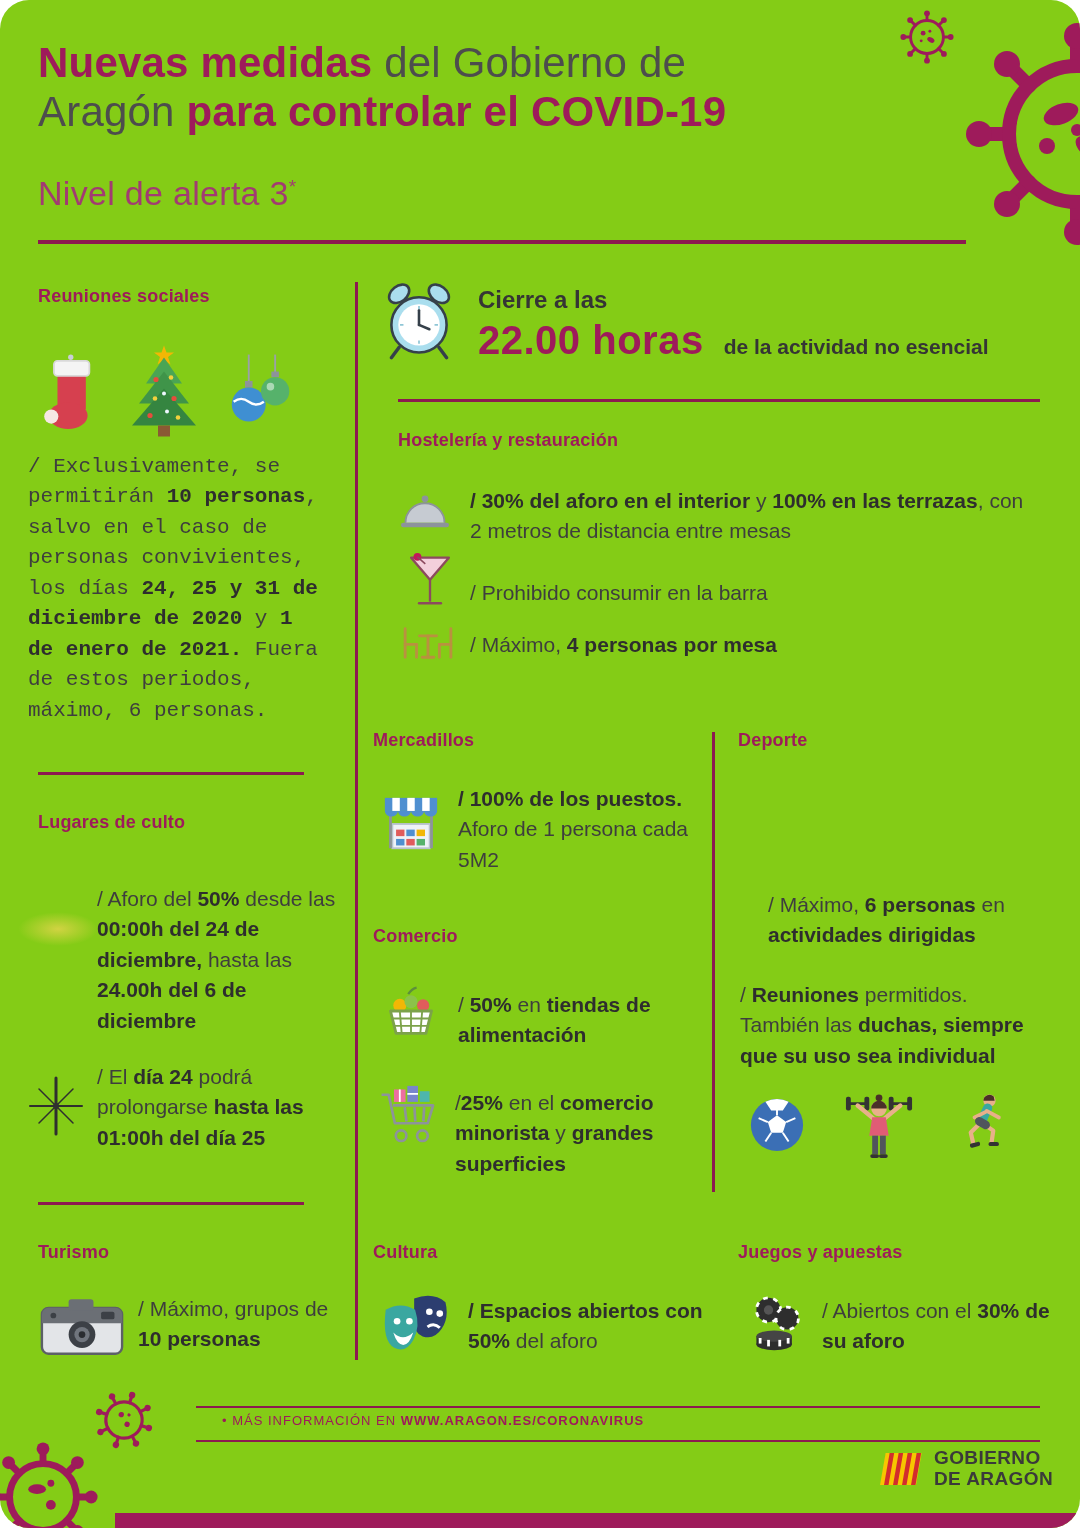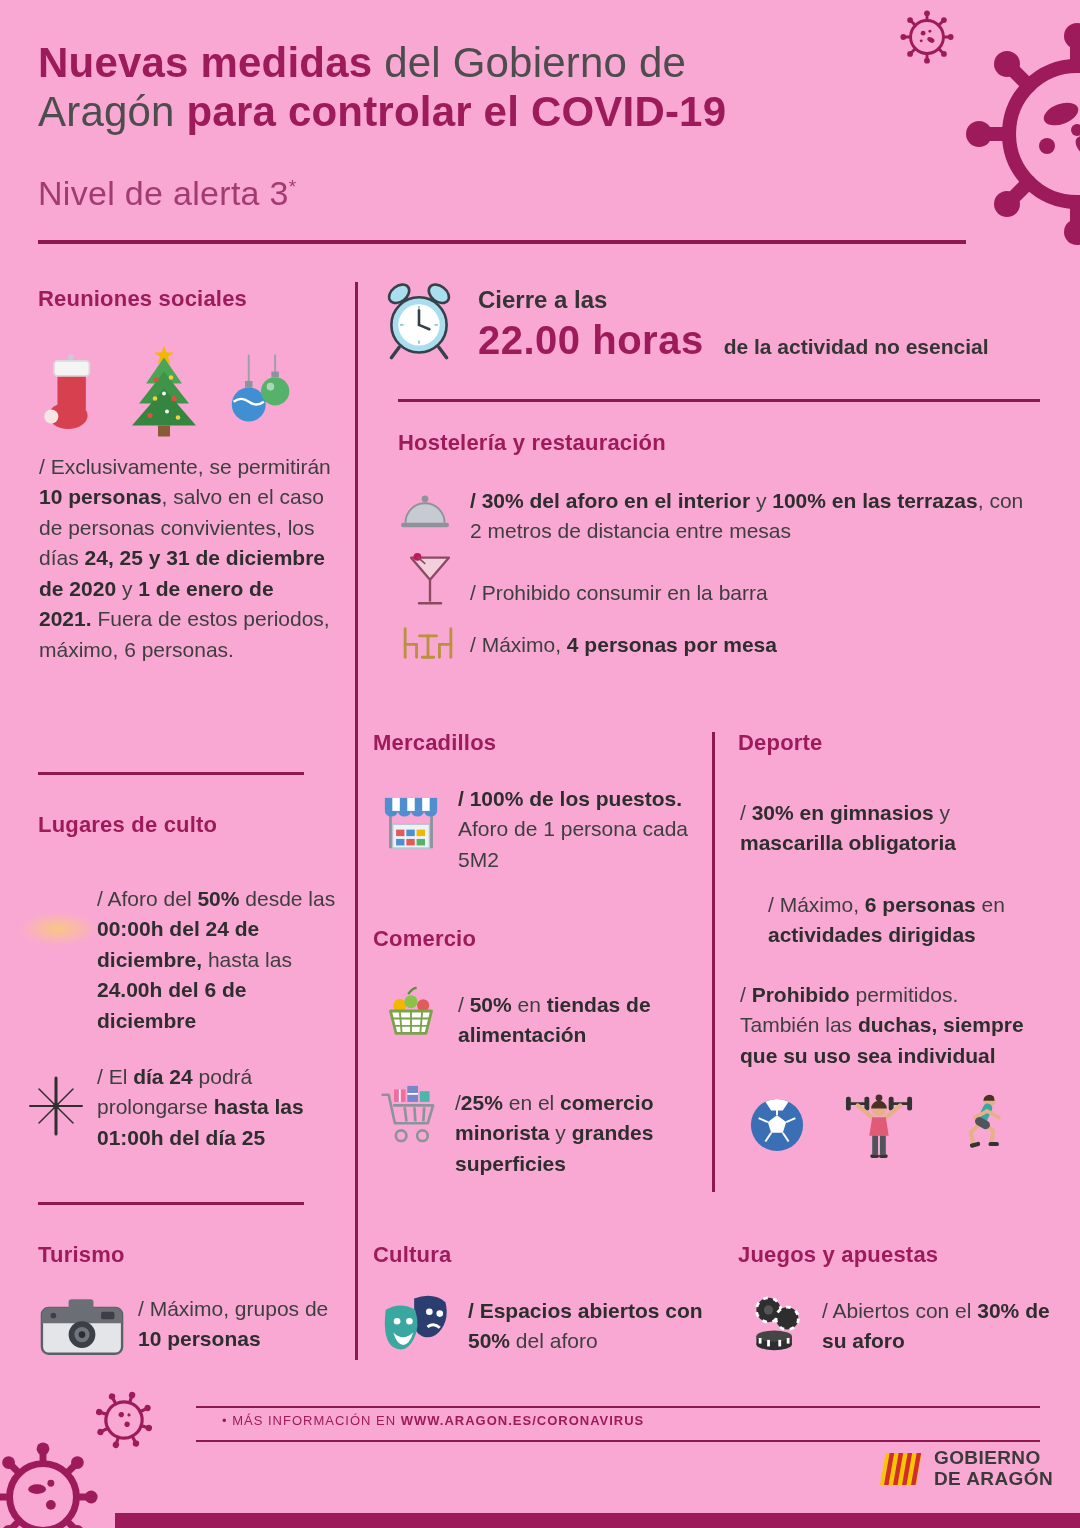--- a/index.html
+++ b/index.html
@@ -1,35 +1,35 @@
 <!DOCTYPE html>
 <html style="--accent: #9e1b5b; --accent-light: #a23b72; --dark: #3e3e3e; --divider: #8c1a50;"><head>
 <meta charset="utf-8">
 <style>
   * { margin:0; padding:0; box-sizing:border-box; }
   html,body { background:#ffffff; }
   body { font-family:"Liberation Sans", sans-serif; }
-  .page { position:relative; width:1080px; height:1528px; background:#f9a8d4; overflow:hidden; color:var(--dark,#3e3e3e); }
+  .page { position:relative; width:1080px; height:1528px; background:#84cc16; overflow:hidden; color:var(--dark,#3e3e3e);border-radius:29px; }
   .abs { position:absolute; }
 
   .main-title { font-size:42px; line-height:1.17; letter-spacing:.2px; }
   .main-title .accent { color:var(--accent,#9e1b5b); font-weight:700; }
   .main-title .gray { color:#4d4d4d; font-weight:400; }
 
   .alert-row { display:flex; align-items:baseline; gap:34px; }
   .alert { font-size:34px; color:var(--accent-light,#a23b72); letter-spacing:.3px; }
   .alert sup { font-size:19px; }
   .order { font-size:19px; font-style:italic; font-weight:600; color:#3f3f3f; }
 
   .hline { height:2.5px; background:var(--divider,#8c1a50); }
   .vline { width:2.5px; background:var(--divider,#8c1a50); }
   .header-rule { height:4px; }
   .thin { height:1.8px; }
 
-  .stitle { font-size:22px; font-weight:700; color:var(--accent,#9e1b5b); letter-spacing:.2px; }
+  .stitle { font-size:18px; font-weight:700; color:var(--accent,#9e1b5b); letter-spacing:.2px; }
   .body-text { font-size:21px; line-height:1.45; color:var(--dark,#3e3e3e); }
   .b { font-weight:700; color:#2e2e2e; }
 
   .closure-lead { font-size:24px; font-weight:700; color:#353535; }
   .closure-line2 { display:flex; align-items:baseline; margin-top:4px; }
   .closure-time { font-size:40px; font-weight:700; color:var(--accent,#9e1b5b); letter-spacing:.5px; }
   .closure-tail { font-size:21px; font-weight:700; color:#353535; margin-left:20px; }
 
   .icons-row { display:flex; align-items:flex-end; gap:22px; }
   .sports-row { display:flex; align-items:center; gap:36px; }
@@ -150,21 +150,21 @@
       <line x1="50" y1="0" x2="50" y2="20" stroke="#9aa0a8" stroke-width="2"></line>
       <rect x="18" y="28" width="8" height="7" fill="#8d939b"></rect>
       <rect x="46" y="18" width="8" height="6" fill="#8d939b"></rect>
       <circle cx="22" cy="53" r="18" fill="#3f8fd2"></circle>
       <path d="M6 50 q8 -6 16 0 q8 6 16 0" stroke="#ffffff" stroke-width="2.5" fill="none"></path>
       <circle cx="50" cy="39" r="15" fill="#56b26b"></circle>
       <circle cx="45" cy="34" r="4" fill="#ffffff" opacity="0.5"></circle>
     </svg>
   </div>
 
-  <p class="abs body-text" style="left:39px; top:452px; width:292px;"><span>/ Exclusivamente, se permitirán </span><span class="b">10 personas</span><span>, salvo en el caso de personas convivientes, los días </span><span class="b">24, 25 y 31 de diciembre de 2020</span><span> y </span><span class="b">1 de enero de 2021.</span><span> Fuera de estos periodos, máximo, 6 personas.</span></p>
+  <p class="abs body-text" style="left:28px; top:452px; width:292px;font-family:Liberation Mono, monospace;"><span>/ Exclusivamente, se permitirán </span><span class="b">10 personas</span><span>, salvo en el caso de personas convivientes, los días </span><span class="b">24, 25 y 31 de diciembre de 2020</span><span> y </span><span class="b">1 de enero de 2021.</span><span> Fuera de estos periodos, máximo, 6 personas.</span></p>
 
   <div class="abs hline" style="left:38px; top:772px; width:266px;"></div>
 
   <h2 class="abs stitle" style="left:38px; top:812px;text-align:right;">Lugares de culto</h2>
 
   <div class="abs glow" style="left:18px; top:912px; width:80px; height:34px;"></div>
 
   <p class="abs body-text" style="left:97px; top:884px; width:240px;"><span>/ Aforo del </span><span class="b">50%</span><span>  desde las </span><span class="b">00:00h del 24 de diciembre,</span><span> hasta las </span><span class="b">24.00h del 6 de diciembre</span></p>
 
   <svg class="abs" style="left:26px; top:1076px; width:60px; height:60px;" viewBox="0 0 60 60">
@@ -315,23 +315,22 @@
         <line x1="41" y1="26" x2="42" y2="42"></line>
         <line x1="52" y1="26" x2="51" y2="42"></line>
     </g>
     <circle cx="26" cy="58" r="6" fill="none" stroke="#8d939b" stroke-width="3"></circle>
     <circle cx="50" cy="58" r="6" fill="none" stroke="#8d939b" stroke-width="3"></circle>
   </svg>
   <p class="abs body-text" style="left:455px; top:1088px; width:245px;"><span>/</span><span class="b">25%</span><span> en el </span><span class="b">comercio minorista</span><span> y </span><span class="b">grandes superficies</span></p>
 
   <h2 class="abs stitle" style="left:738px; top:730px;">Deporte</h2>
 
-  <p class="abs body-text" style="left:740px; top:798px; width:298px;"><span>/ </span><span class="b">30% en gimnasios</span><span> y </span><span class="b">mascarilla obligatoria</span></p>
   <p class="abs body-text" style="left:740px; top:890px; width:298px;margin-left:28px;"><span>/ Máximo, </span><span class="b">6 personas</span><span> en </span><span class="b">actividades dirigidas</span></p>
-  <p class="abs body-text" style="left:740px; top:980px; width:302px;"><span>/ </span><span class="b">Prohibido</span><span> permitidos. También las </span><span class="b">duchas, siempre que su uso sea individual</span></p>
+  <p class="abs body-text" style="left:740px; top:980px; width:302px;"><span>/ </span><span class="b">Reuniones</span><span> permitidos. También las </span><span class="b">duchas, siempre que su uso sea individual</span></p>
 
   <div class="abs sports-row" style="left:748px; top:1090px;">
     <svg style="width:58px; height:58px;" viewBox="0 0 60 60">
       <circle cx="30" cy="30" r="27" fill="#3b6fb5"></circle>
       <polygon points="30,20 39.5,27 36,38 24,38 20.5,27" fill="#ffffff"></polygon>
       <path d="M30 3 a27 27 0 0 1 12 3 l-6 9 h-12 l-6 -9 a27 27 0 0 1 12 -3z" fill="#ffffff"></path>
       <g stroke="#ffffff" stroke-width="2" fill="none">
         <line x1="30" y1="20" x2="30" y2="12"></line>
           <line x1="39.5" y1="27" x2="49" y2="23"></line>
           <line x1="36" y1="38" x2="42" y2="47"></line>

